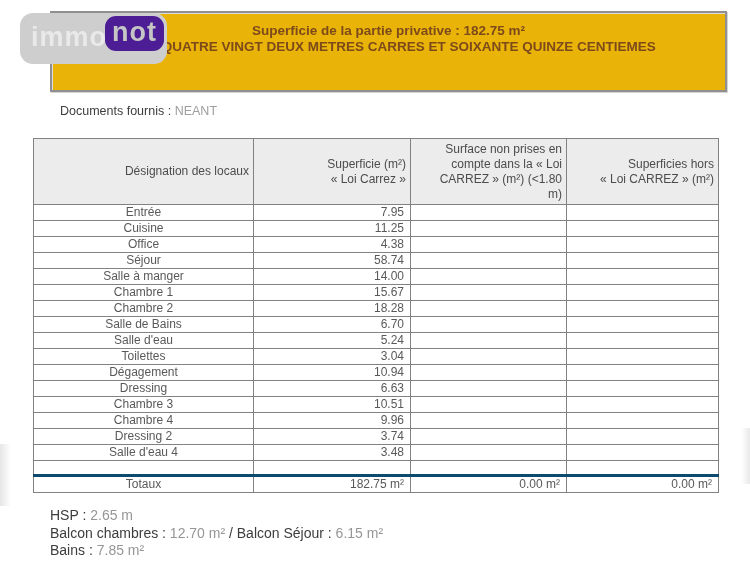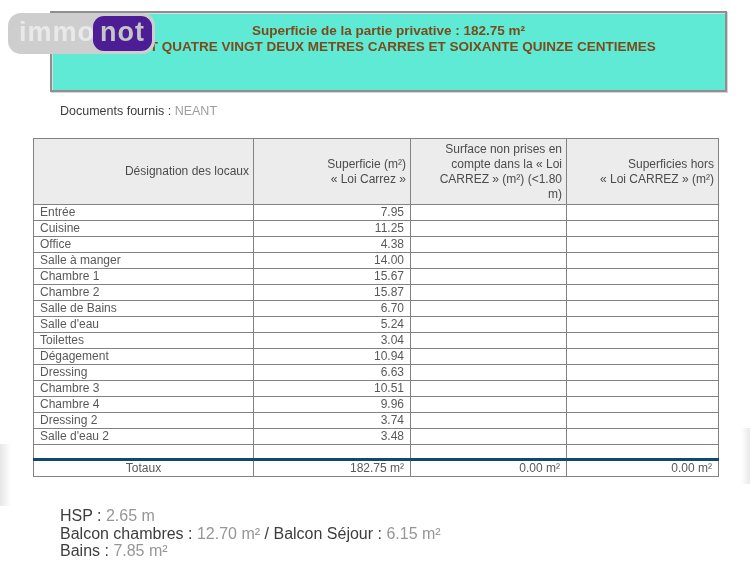--- a/index.html
+++ b/index.html
@@ -12,37 +12,37 @@
     overflow: hidden;
   }
 
   
   .header-box {
     position: absolute;
     left: 50px; top: 11px;
     width: 677px; height: 81px;
     border: 2px solid #8f8f8f;
     box-shadow: 1px 1px 0 #d5d5d5, inset 1px 1px 0 #dcdcdc;
-    background: #5eead4;
+    background: #eab308;
   }
   .title-block {
     max-width: 575px;
     margin: 10px auto 0;
     text-align: center;
     color: #7c4a1b;
     font-weight: bold;
     font-size: 13.5px;
     line-height: 16px;
   }
 
   
   .logo {
     position: absolute;
-    left: 8px; top: 13px;
-    width: 147px; height: 41px;
+    left: 20px; top: 13px;
+    width: 147px; height: 51px;
     background: #cecece;
     border-radius: 13px;
     z-index: 2;
   }
   .logo-immo {
     position: absolute;
     left: 11px; top: 50%;
     transform: translateY(-54%);
     color: #e9e9e9;
     font-weight: bold;
@@ -95,36 +95,36 @@
     vertical-align: middle;
     white-space: pre-line;
     line-height: 15px;
     padding: 0 4px;
   }
   .surface-table tbody td, .surface-table tfoot td {
     height: 15px;
     line-height: 15px;
     padding: 0 6px;
   }
-  .c-label { text-align: left; }
+  .c-label { text-align: center; }
   .c-num   { text-align: right; }
   .spacer-row td { height: 16px; }
   .totals-row td {
     border-top: 3px solid #0c4a6e;
     height: 18px;
     line-height: 18px;
   }
   .totals-row .t-label { text-align: center; }
   .totals-row .t-num   { text-align: right; }
 
   
   .footer-notes {
     position: absolute;
-    left: 60px; top: 507px;
-    font-size: 16px;
+    left: 50px; top: 507px;
+    font-size: 14px;
     line-height: 17.5px;
     color: #3d3d3d;
   }
   .footer-notes .val { color: #969696; }
   .footer-notes .sep { color: #3d3d3d; }
 
   
   .artifact-left {
     position: absolute; left: 0; top: 444px;
     width: 11px; height: 62px;
@@ -191,34 +191,40 @@
         <td class="c-num"></td>
         <td class="c-num"></td>
       </tr>
       <tr>
         <td class="c-label">Office</td>
         <td class="c-num">4.38</td>
         <td class="c-num"></td>
         <td class="c-num"></td>
       </tr>
       <tr>
+        <td class="c-label">Séjour</td>
+        <td class="c-num">58.74</td>
+        <td class="c-num"></td>
+        <td class="c-num"></td>
+      </tr>
+      <tr>
         <td class="c-label">Salle à manger</td>
         <td class="c-num">14.00</td>
         <td class="c-num"></td>
         <td class="c-num"></td>
       </tr>
       <tr>
         <td class="c-label">Chambre 1</td>
         <td class="c-num">15.67</td>
         <td class="c-num"></td>
         <td class="c-num"></td>
       </tr>
       <tr>
         <td class="c-label">Chambre 2</td>
-        <td class="c-num">15.87</td>
+        <td class="c-num">18.28</td>
         <td class="c-num"></td>
         <td class="c-num"></td>
       </tr>
       <tr>
         <td class="c-label">Salle de Bains</td>
         <td class="c-num">6.70</td>
         <td class="c-num"></td>
         <td class="c-num"></td>
       </tr>
       <tr>
@@ -257,21 +263,21 @@
         <td class="c-num"></td>
         <td class="c-num"></td>
       </tr>
       <tr>
         <td class="c-label">Dressing 2</td>
         <td class="c-num">3.74</td>
         <td class="c-num"></td>
         <td class="c-num"></td>
       </tr>
       <tr>
-        <td class="c-label">Salle d'eau 2</td>
+        <td class="c-label">Salle d'eau 4</td>
         <td class="c-num">3.48</td>
         <td class="c-num"></td>
         <td class="c-num"></td>
       </tr>
     </tbody>
   <tfoot>
     <tr class="spacer-row">
       <td></td>
       <td></td>
       <td></td>

